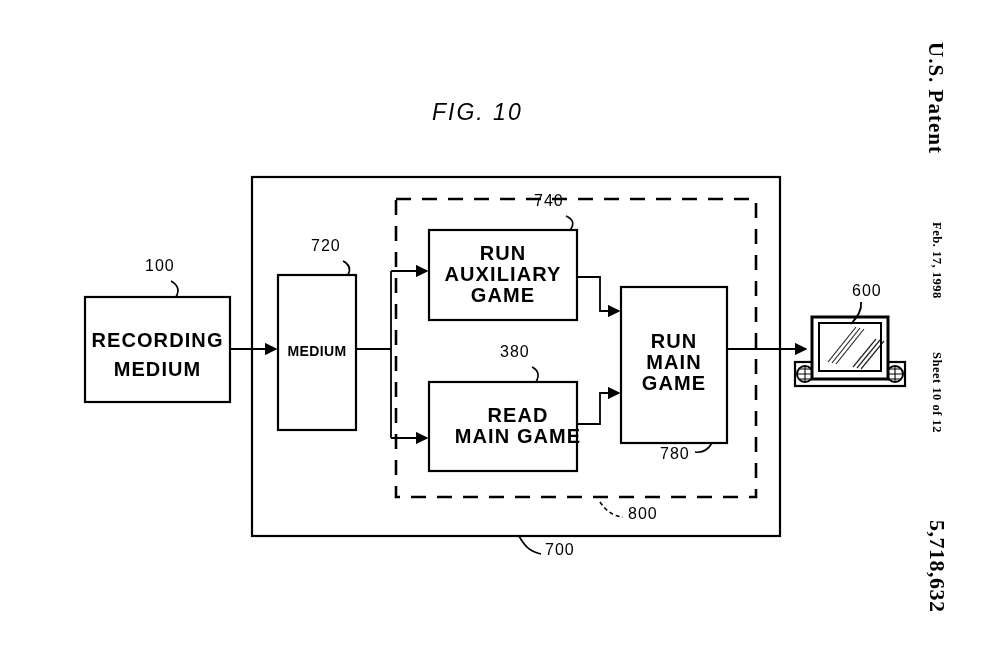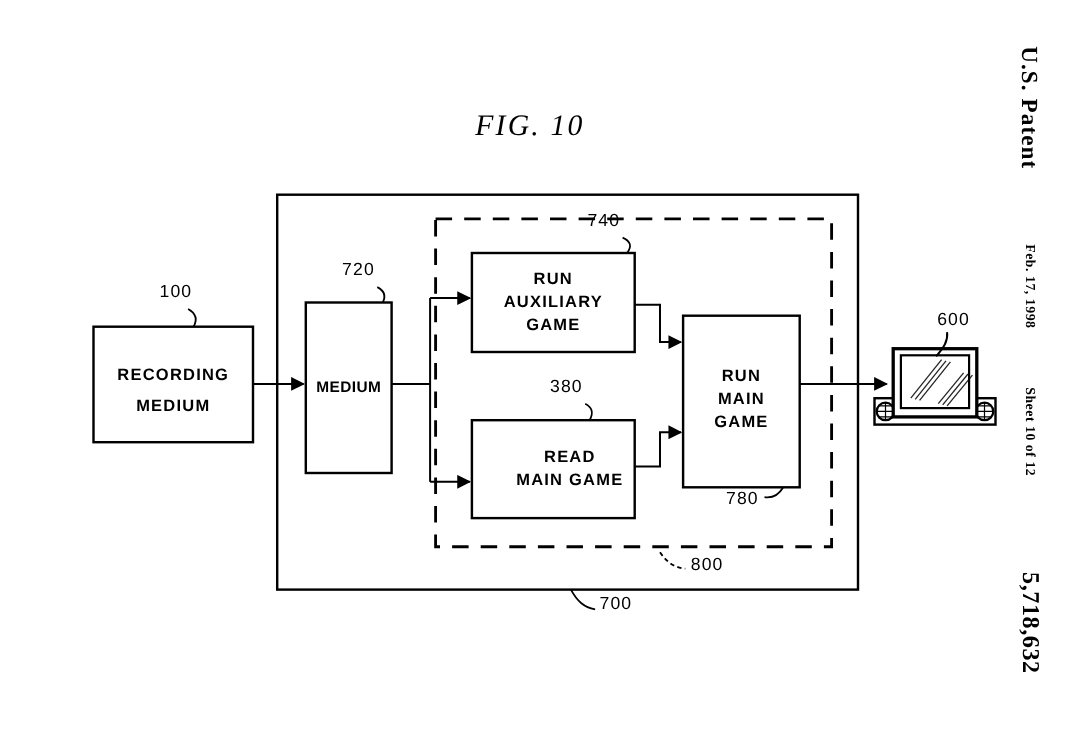--- a/index.html
+++ b/index.html
@@ -52,41 +52,41 @@
     top: 520px;
     font-size: 22px;
     letter-spacing: 0.5px;
   }
 
   
   #fig-title {
     position: absolute;
     left: 432px;
     top: 99px;
-    font-family: Liberation Serif, serif;
+    font-family: Liberation Sans, sans-serif;
     font-style: italic;
-    font-size: 27px;
+    font-size: 23px;
     font-weight: 500;
     letter-spacing: 2px;
     color: #000;
   }
 
   
   #diagram {
     position: absolute;
     left: 0;
     top: 0;
   }
 
   
   .box-label {
     position: absolute;
     text-align: center;
     font-family: "Liberation Sans", sans-serif;
-    font-size: 15px;
+    font-size: 20px;
     font-weight: bold;
     letter-spacing: 1.1px;
     line-height: 21px;
     color: #000;
     pointer-events: none;
   }
   .ref-num {
     position: absolute;
     font-family: Liberation Sans, sans-serif;
     font-size: 16px;

